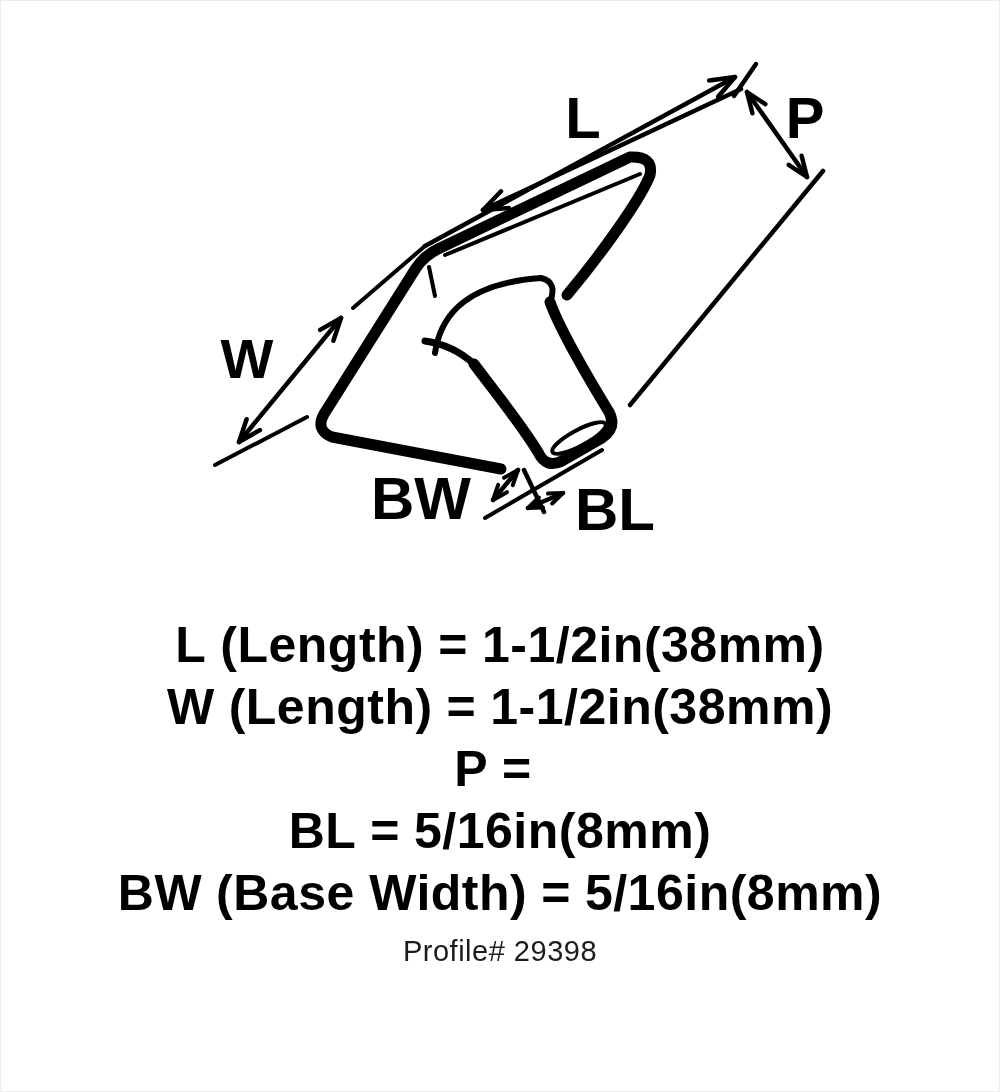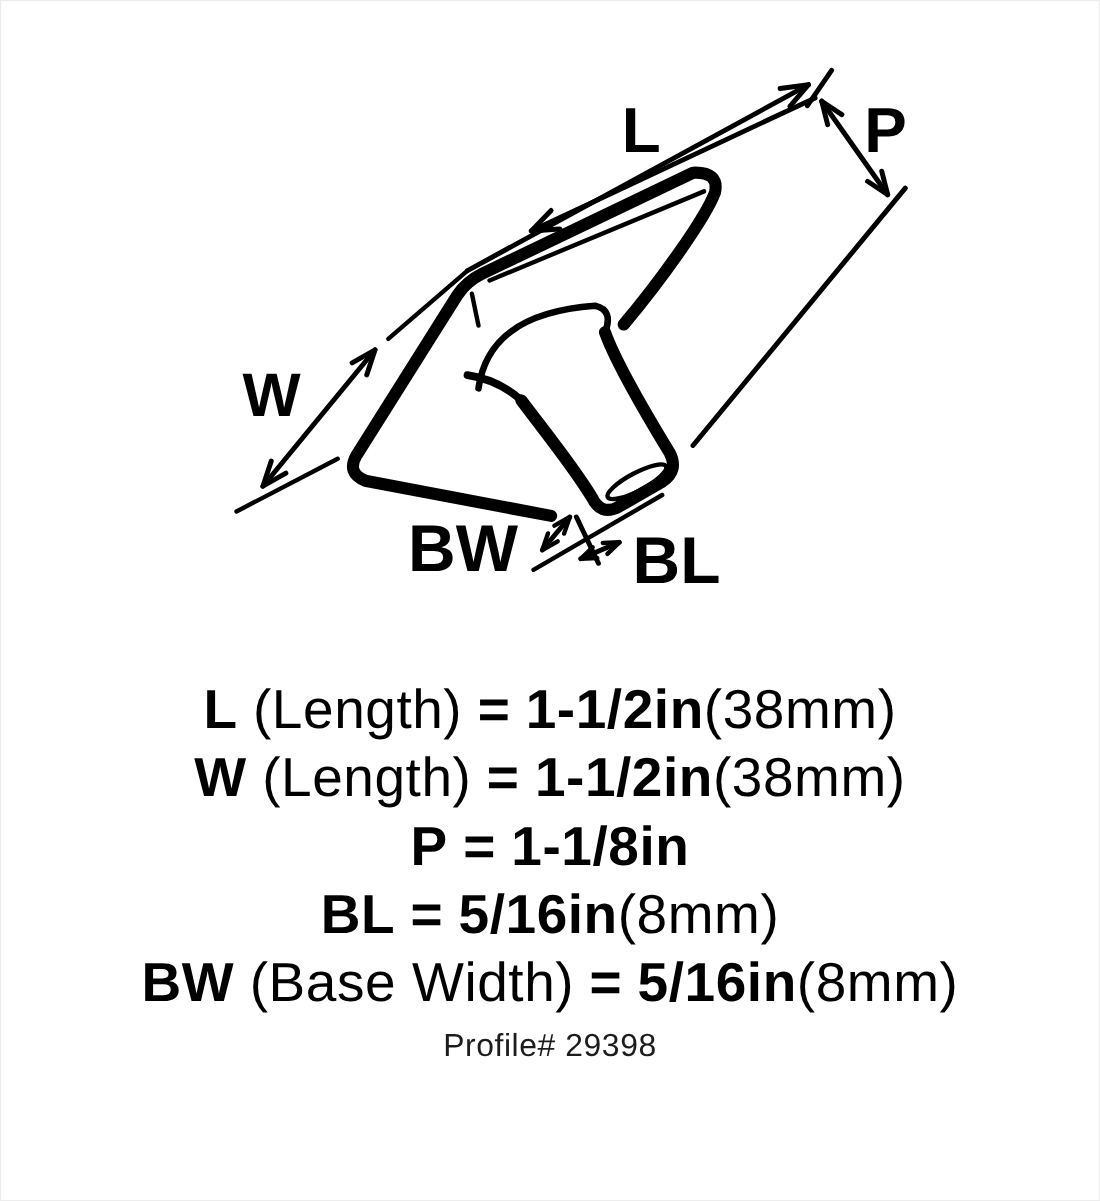--- a/index.html
+++ b/index.html
@@ -24,21 +24,21 @@
   .spec-list{
     position:absolute;left:0;top:613px;width:100%;
   }
   .spec-row{
     height:62px;
     display:flex;align-items:center;justify-content:center;
     font-size:50px;letter-spacing:.5px;white-space:pre;
     color:var(--ink,#000);
   }
   .spec-row .b{font-weight:bold;}
-  .spec-row .r{font-weight:normal;}
+  .spec-row .r{font-weight:bold;}
   .spec-row .sp{margin-right:14px;}
   .profile-line{
     position:absolute;left:0;top:934px;width:100%;
     text-align:center;
     font-size:29px;font-weight:normal;color:#1c1c1c;letter-spacing:.5px;
   }
 </style>
 </head>
 <body>
 
@@ -107,21 +107,20 @@
     <div class="spec-row">
       <span class="b sp">W</span>
       <span class="r sp">(Length)</span>
       <span class="b sp">=</span>
       <span class="b">1-1/2in</span>
       <span class="r">(38mm)</span>
     </div>
     <div class="spec-row">
       <span class="b sp">P</span>
       <span class="b sp">=</span>
-      <span class="b">1-1/8in</span>
     </div>
     <div class="spec-row">
       <span class="b sp">BL</span>
       <span class="b sp">=</span>
       <span class="b">5/16in</span>
       <span class="r">(8mm)</span>
     </div>
     <div class="spec-row">
       <span class="b sp">BW</span>
       <span class="r sp">(Base Width)</span>

